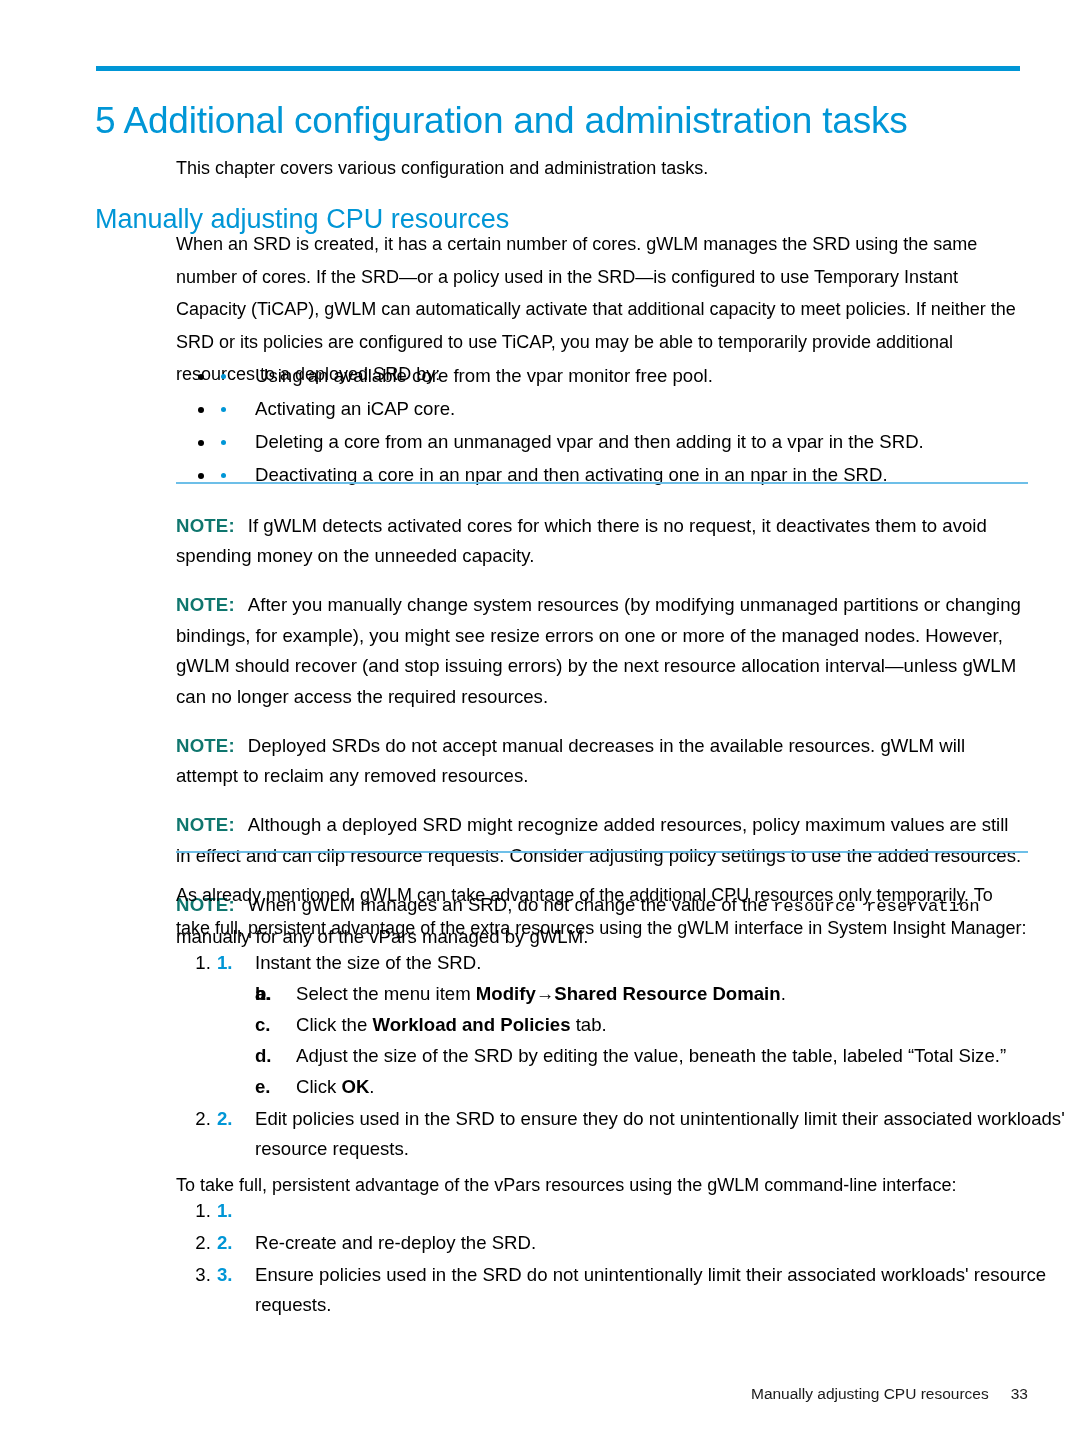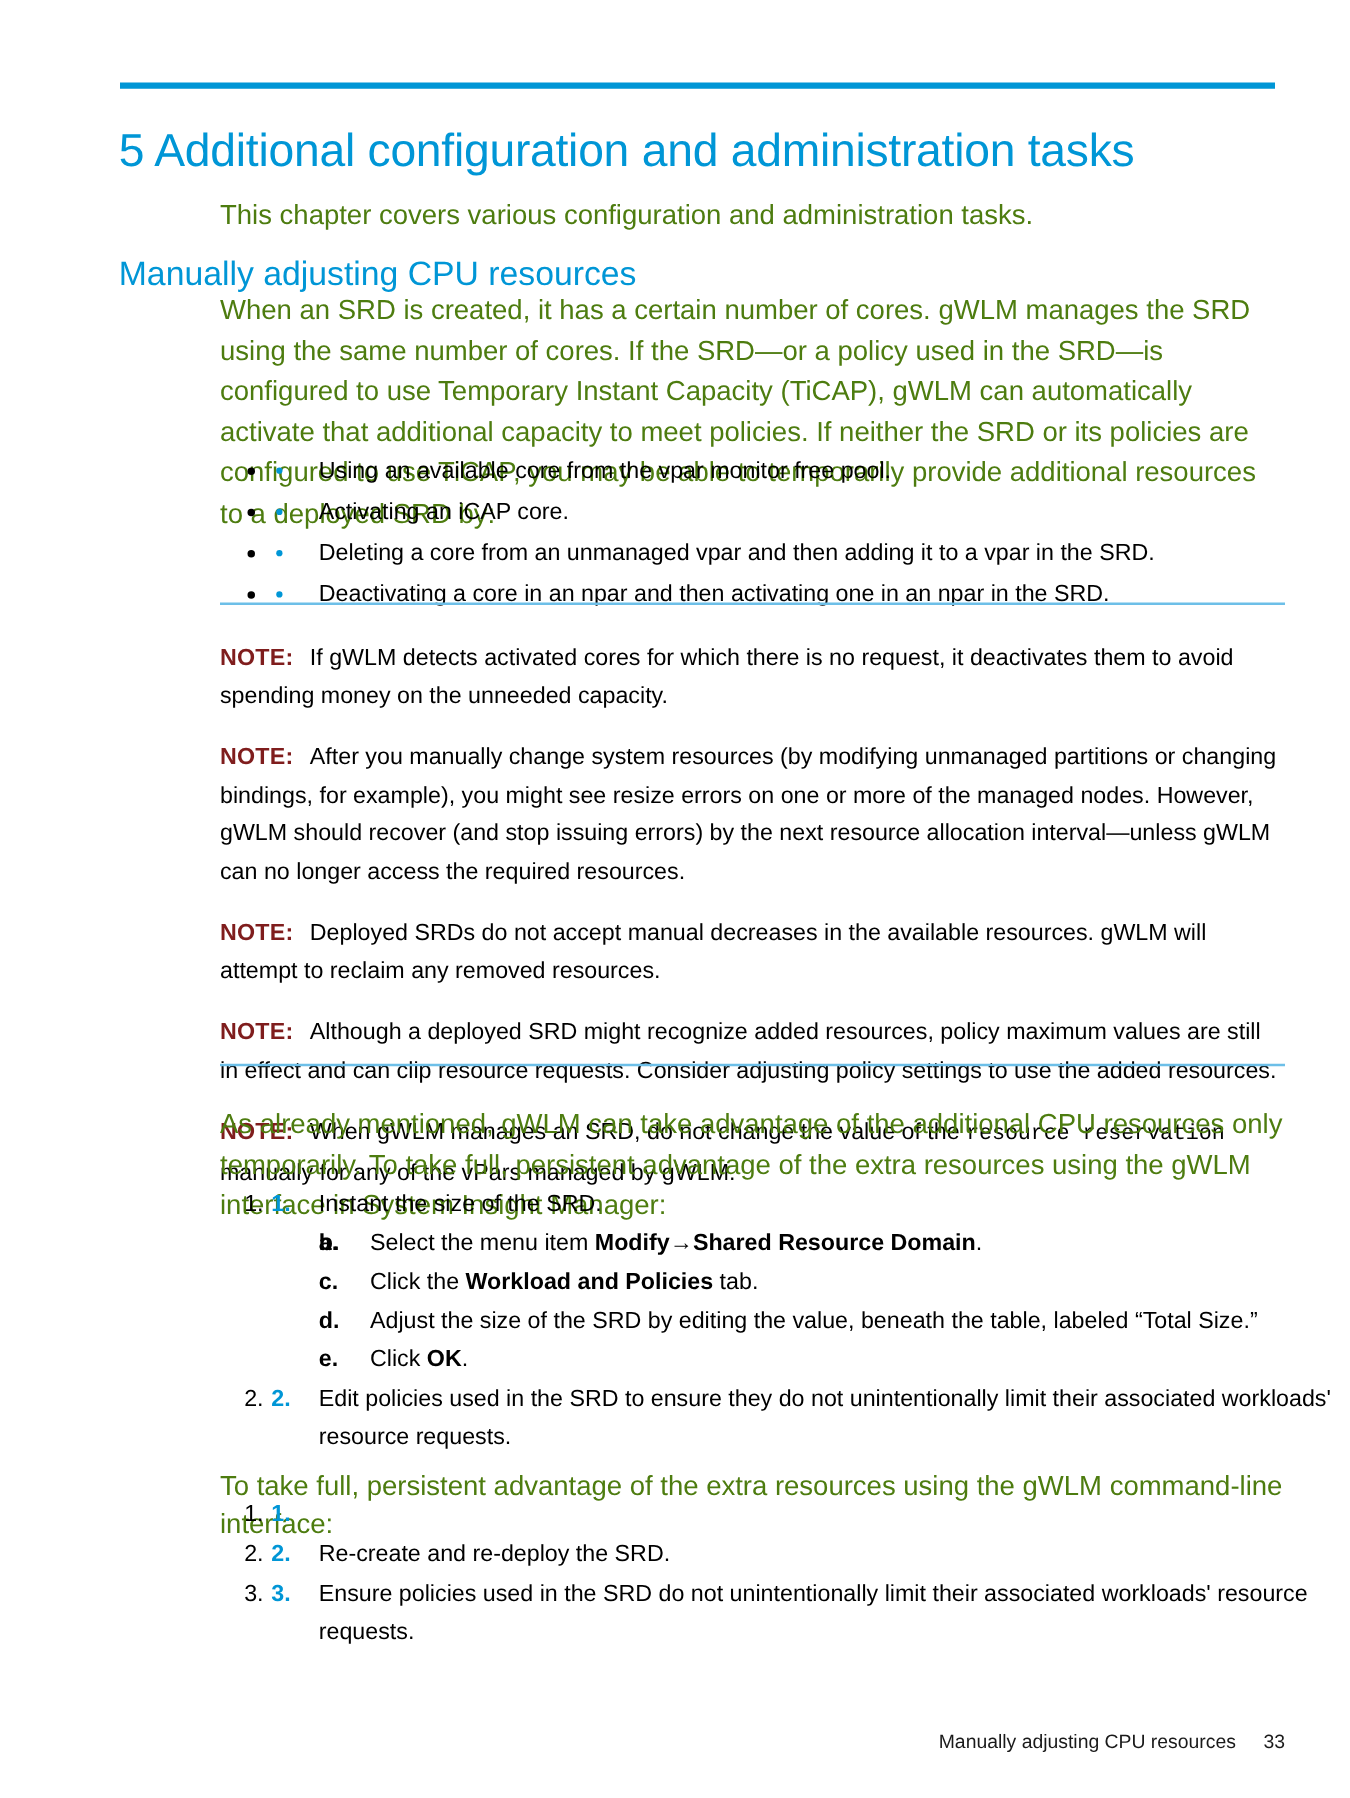--- a/index.html
+++ b/index.html
@@ -40,23 +40,23 @@
     line-height: 44px;
     font-weight: 400;
     color: #0096d6;
     letter-spacing: -0.2px;
     white-space: nowrap;
   }
 
   
   .body-text {
     position: absolute;
-    font-size: 22px;
+    font-size: 18px;
     line-height: 32.6px;
-    color: #4d7c0f;
+    color: #000000;
     text-align: left;
   }
   .intro {
     left: 176px;
     top: 134px;
     width: 850px;
   }
 
   .section-title {
     position: absolute;
@@ -120,21 +120,21 @@
   }
   .note {
     font-size: 18.6px;
     line-height: 30.5px;
     margin-bottom: 11px;
     text-align: left;
   }
   .note:last-child { margin-bottom: 0; }
   .note-label {
     font-weight: 700;
-    color: #7f1d1d;
+    color: #0f766e;
     letter-spacing: 0.2px;
     margin-top: 16px;
   }
   .note-gap { display: inline-block; width: 13px; }
   .mono {
     font-family: "Liberation Mono", "DejaVu Sans Mono", monospace;
     font-size: 17.4px;
     letter-spacing: -0.1px;
     text-align: right;
   }
@@ -265,21 +265,21 @@
       <li class="oitem"><span class="marker">1.</span><span>Instant the size of the SRD.</span><div class="sublist">
           <div class="subitem"><span class="marker">a.</span></div>
           <div class="subitem"><span class="marker">b.</span><span>Select the menu item <b>Modify</b><span class="arrow">→</span><b>Shared Resource Domain</b>.</span></div>
           <div class="subitem"><span class="marker">c.</span><span>Click the <b>Workload and Policies</b> tab.</span></div>
           <div class="subitem"><span class="marker">d.</span><span>Adjust the size of the SRD by editing the value, beneath the table, labeled “Total Size.”</span></div>
           <div class="subitem"><span class="marker">e.</span><span>Click <b>OK</b>.</span></div>
         </div></li>
       <li class="oitem"><span class="marker">2.</span><span>Edit policies used in the SRD to ensure they do not unintentionally limit their associated workloads' resource requests.</span></li>
     </ol>
 
-  <p class="body-text cli-lead">To take full, persistent advantage of the extra resources using the gWLM command-line interface:</p>
+  <p class="body-text cli-lead">To take full, persistent advantage of the vPars resources using the gWLM command-line interface:</p>
 
   <ol class="olist olist-2" id="cli-steps">
       <li class="oitem"><span class="marker">1.</span></li>
       <li class="oitem"><span class="marker">2.</span><span>Re-create and re-deploy the SRD.</span></li>
       <li class="oitem"><span class="marker">3.</span><span>Ensure policies used in the SRD do not unintentionally limit their associated workloads' resource requests.</span></li>
     </ol>
 
   <div class="footer">
     <span>Manually adjusting CPU resources</span><span class="page-num">33</span>
   </div>

